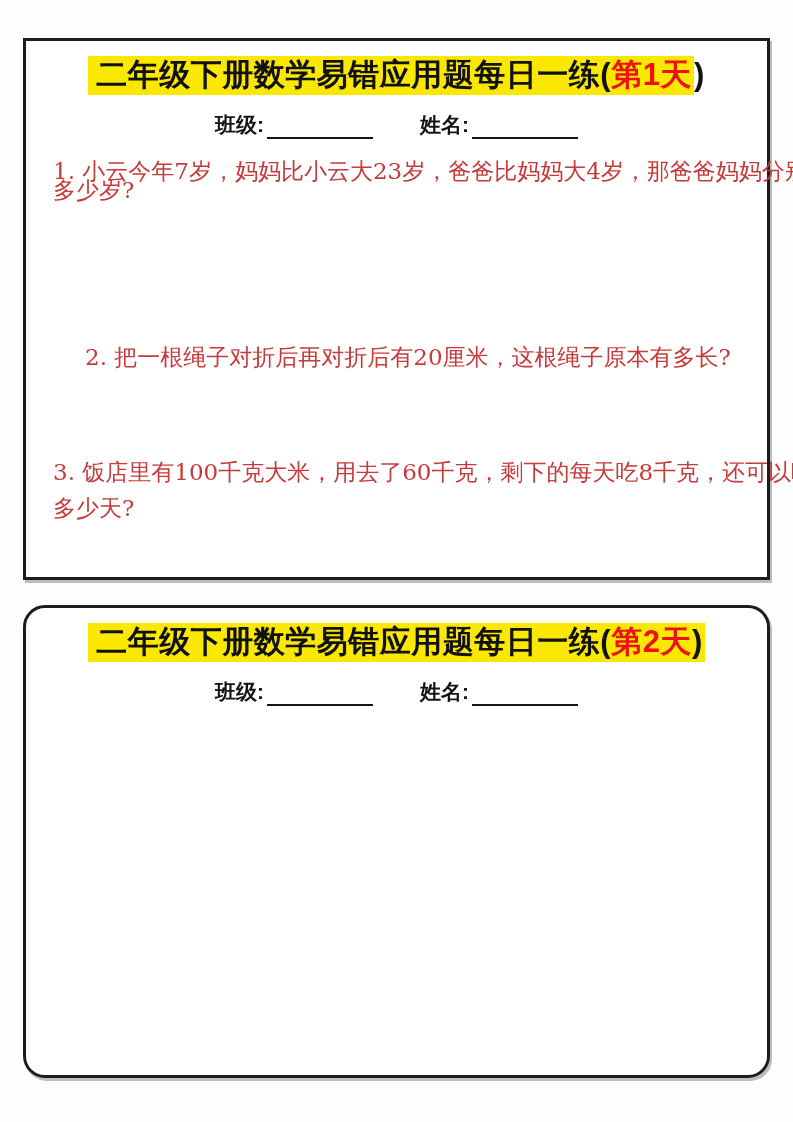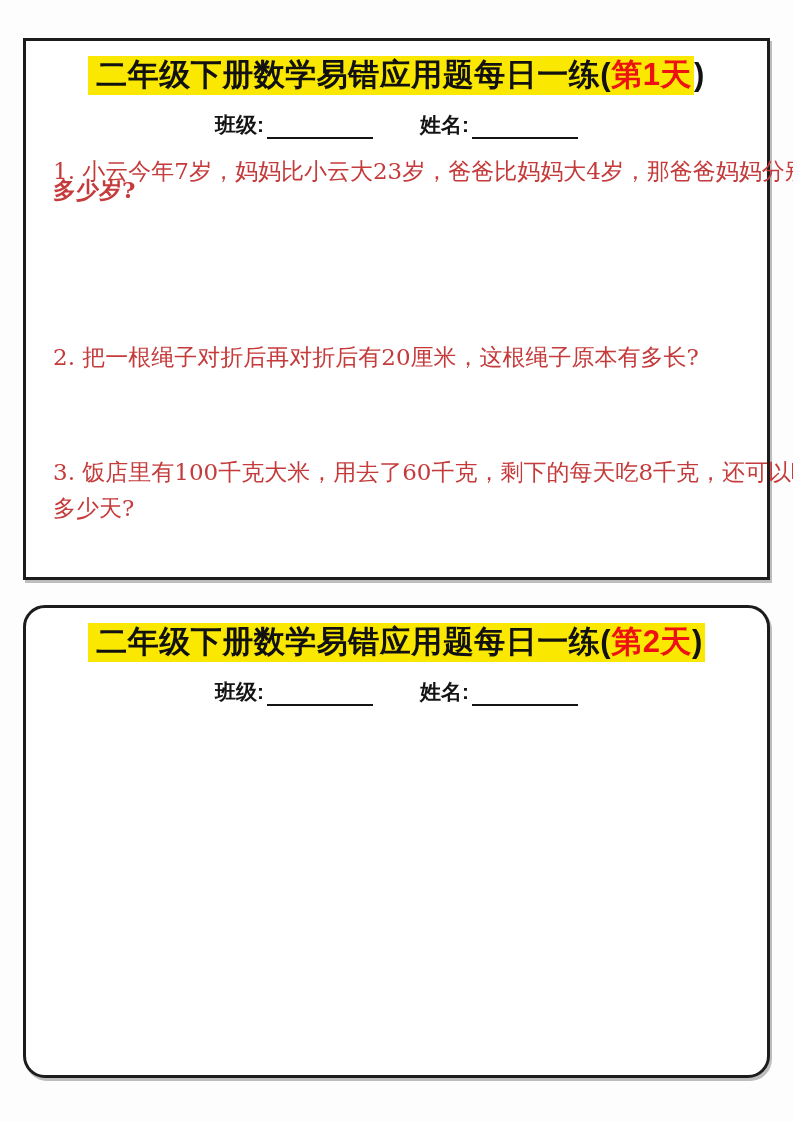--- a/index.html
+++ b/index.html
@@ -60,24 +60,24 @@
   }
 
   .problems {
     margin: 0 24px 0 27px;
     color: #c53b3b;
     font-family: "DejaVu Serif", serif;
     font-size: 23px;
     line-height: 36px;
   }
   .pline { white-space: nowrap; }
-  .pline.overlap-up { margin-top: -17px; font-weight: bold; }
+  .pline.overlap-up { margin-top: -17px; }
 
   #section-1 .problem-1 { margin-top: 14px; }
-  #section-1 .problem-2 { margin-top: 131px; }
+  #section-1 .problem-2 { margin-top: 131px; margin-left: 32px; }
   #section-1 .problem-3 { margin-top: 79px; }
 
   #section-2 .problem-1 { margin-top: 18px; }
   #section-2 .problem-2 { margin-top: 82px; }
   #section-2 .problem-3 { margin-top: 80px; }
 </style>
 </head>
 <body>
 
 <div class="page">

